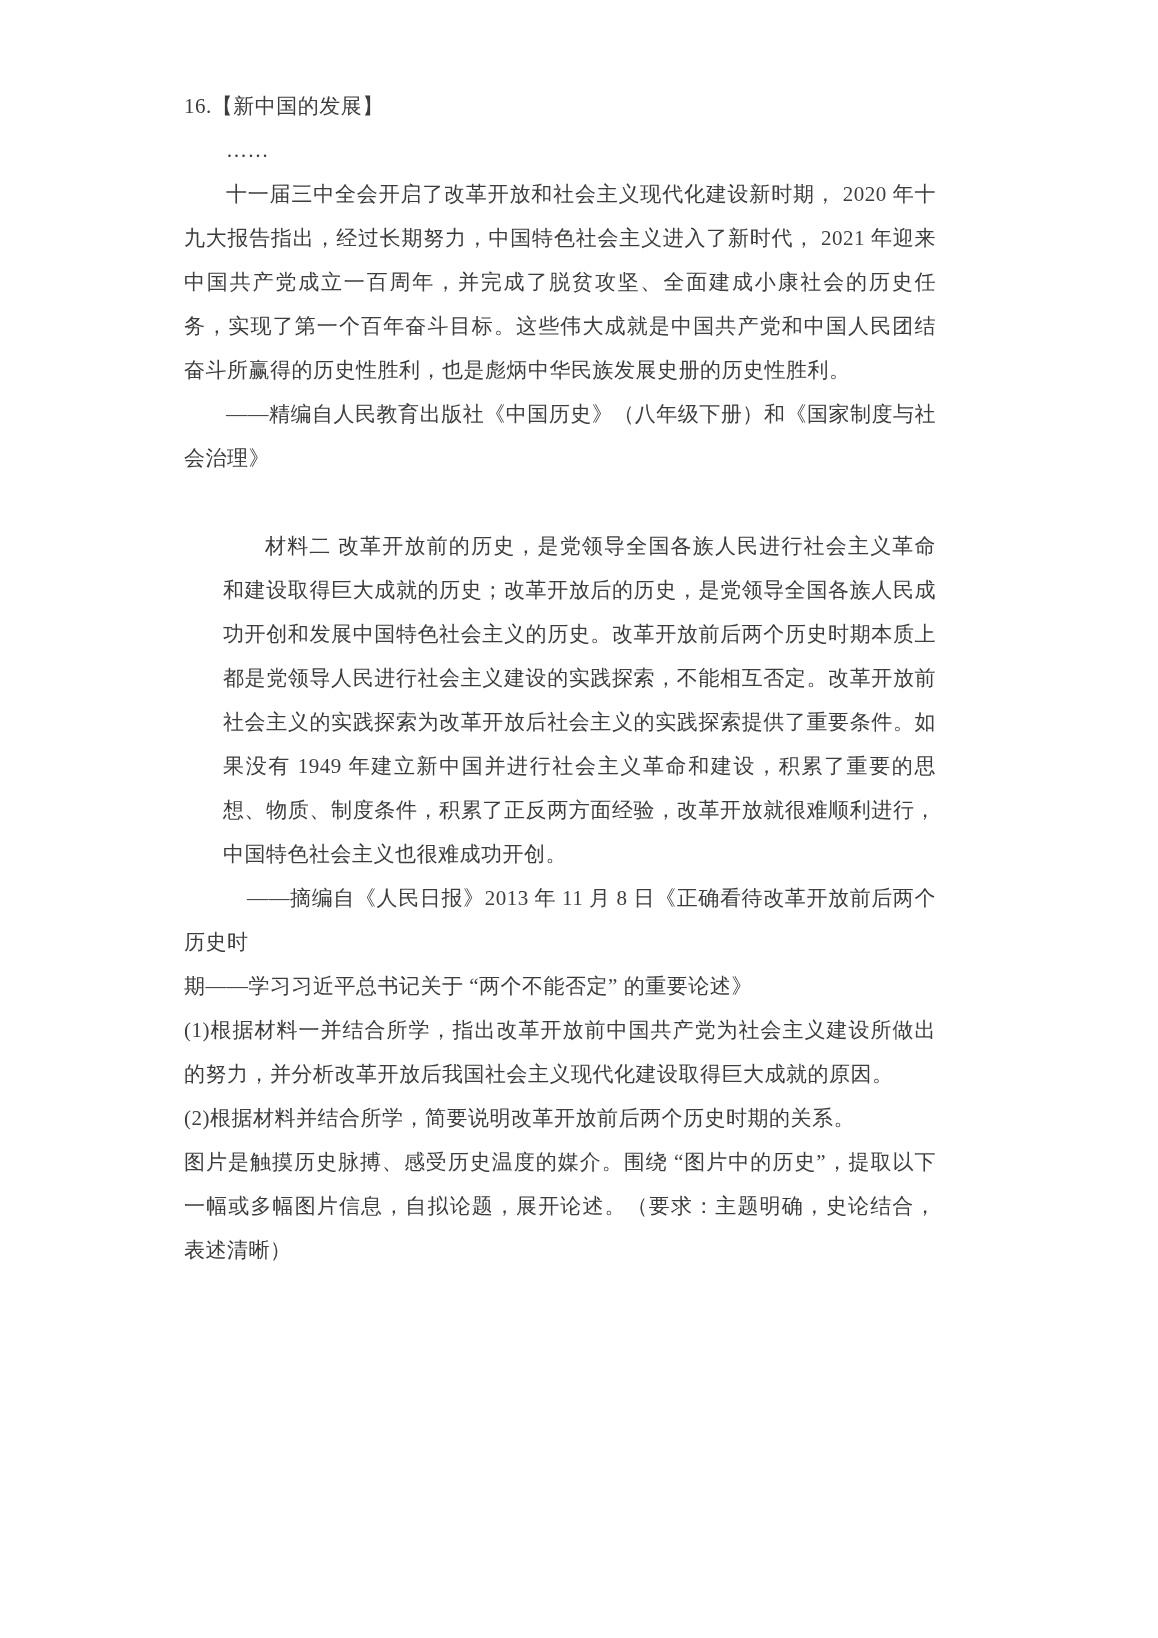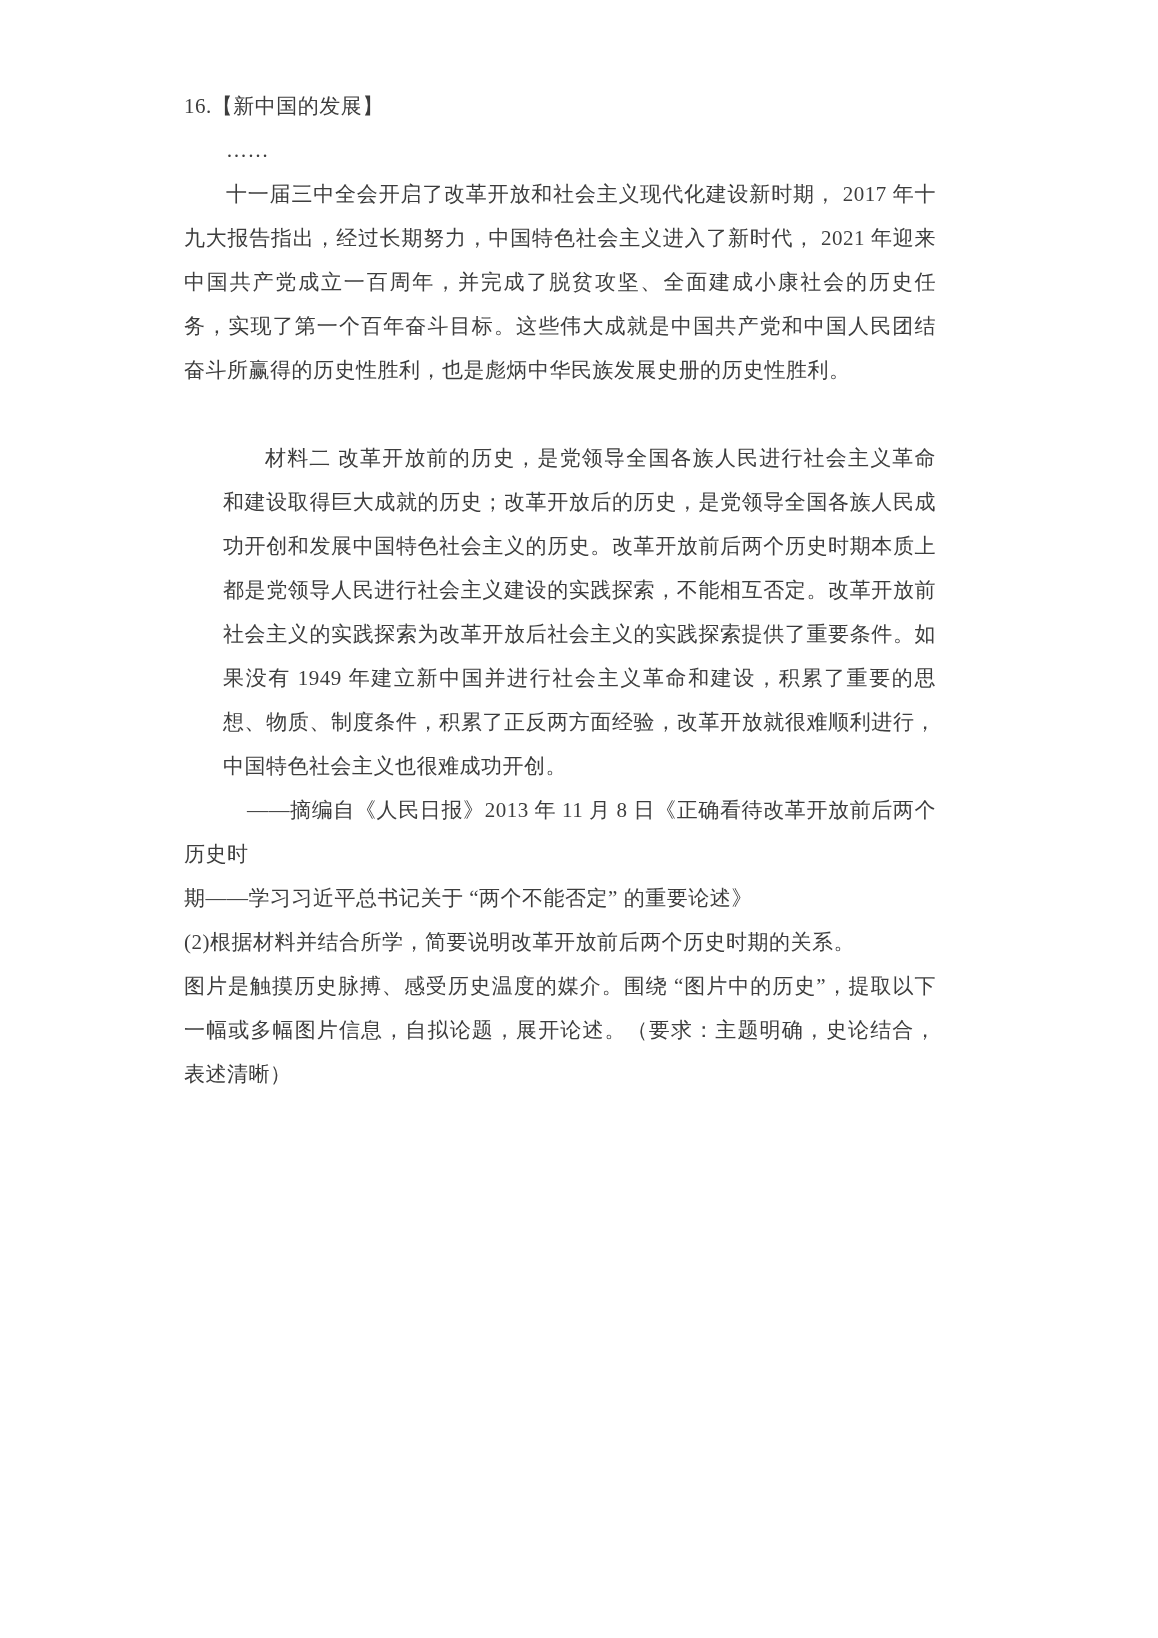--- a/index.html
+++ b/index.html
@@ -36,28 +36,30 @@
 </head>
 <body>
 
 <div class="page">
 
   <p>16.【新中国的发展】</p>
 
 
   <p class="indent2">……</p>
 
-  <p class="indent2">十一届三中全会开启了改革开放和社会主义现代化建设新时期， 2017 年十九大报告指出，经过长期努力，中国特色社会主义进入了新时代， 2021 年迎来中国共产党成立一百周年，并完成了脱贫攻坚、全面建成小康社会的历史任务，实现了第一个百年奋斗目标。这些伟大成就是中国共产党和中国人民团结奋斗所赢得的历史性胜利，也是彪炳中华民族发展史册的历史性胜利。</p>
+  <p class="indent2">十一届三中全会开启了改革开放和社会主义现代化建设新时期， 2020 年十九大报告指出，经过长期努力，中国特色社会主义进入了新时代， 2021 年迎来中国共产党成立一百周年，并完成了脱贫攻坚、全面建成小康社会的历史任务，实现了第一个百年奋斗目标。这些伟大成就是中国共产党和中国人民团结奋斗所赢得的历史性胜利，也是彪炳中华民族发展史册的历史性胜利。</p>
 
+  <p class="indent2">——精编自人民教育出版社《中国历史》（八年级下册）和《国家制度与社会治理》</p>
 
   <p class="indent2 gap-before">材料二 改革开放前的历史，是党领导全国各族人民进行社会主义革命和建设取得巨大成就的历史；改革开放后的历史，是党领导全国各族人民成功开创和发展中国特色社会主义的历史。改革开放前后两个历史时期本质上都是党领导人民进行社会主义建设的实践探索，不能相互否定。改革开放前社会主义的实践探索为改革开放后社会主义的实践探索提供了重要条件。如果没有 1949 年建立新中国并进行社会主义革命和建设，积累了重要的思想、物质、制度条件，积累了正反两方面经验，改革开放就很难顺利进行，中国特色社会主义也很难成功开创。</p>
 
   <p class="indent3">——摘编自《人民日报》2013 年 11 月 8 日《正确看待改革开放前后两个历史时</p>
 
   <p class="alignright">期——学习习近平总书记关于 “两个不能否定” 的重要论述》</p>
 
+  <p>(1)根据材料一并结合所学，指出改革开放前中国共产党为社会主义建设所做出的努力，并分析改革开放后我国社会主义现代化建设取得巨大成就的原因。</p>
 
   <p>(2)根据材料并结合所学，简要说明改革开放前后两个历史时期的关系。</p>
 
 
   <p>图片是触摸历史脉搏、感受历史温度的媒介。围绕 “图片中的历史”，提取以下一幅或多幅图片信息，自拟论题，展开论述。（要求：主题明确，史论结合，表述清晰）</p>
 
 </div>
 
 </body></html>

